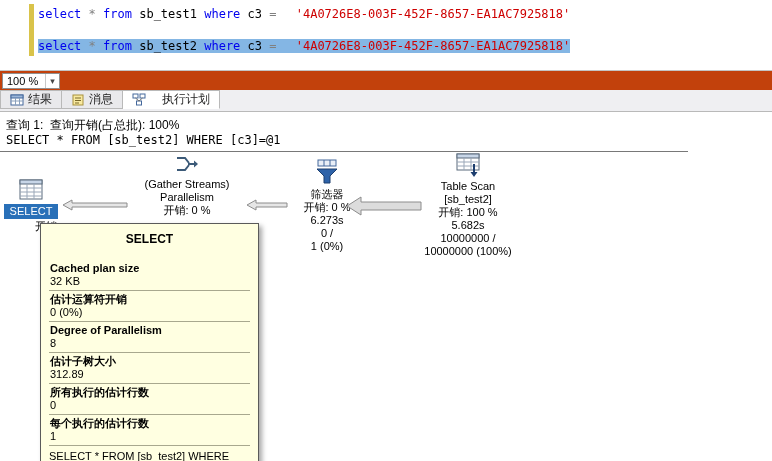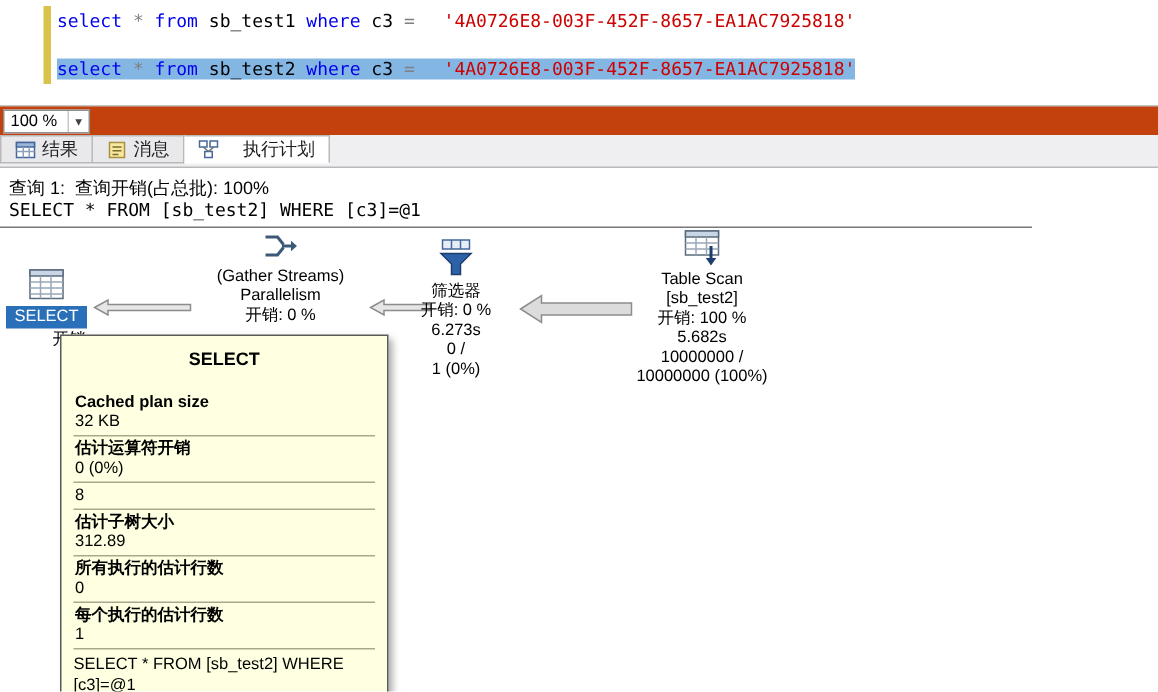--- a/index.html
+++ b/index.html
@@ -38,21 +38,21 @@
   .plan-statement{position:absolute;left:6px;top:21px;font-family:"DejaVu Sans Mono","Liberation Mono",monospace;font-size:12px;color:#000;}
   .plan-hr{position:absolute;left:0;top:39px;width:772px;border-top:1px solid #787878;}
 
   .node{position:absolute;text-align:center;font-size:11px;line-height:13px;color:#000;}
   .node svg{display:block;margin:0 auto;}
   .node-select{left:2px;top:66px;width:58px;}
   .sel-label{margin:2px auto 0;width:54px;background:#2970B8;color:#fff;padding:1px 0;}
   .node-select .node-line{text-align:right;padding-left:3px;margin-top:1px;}
   .node-par{left:128px;top:40px;width:118px;}
   .node-par svg{margin-bottom:2px;}
-  .node-filter{left:262px;top:46px;width:84px;}
+  .node-filter{left:285px;top:46px;width:84px;}
   .node-filter svg{margin-bottom:2px;}
   .node-scan{left:403px;top:40px;width:130px;}
   .node-scan svg{margin-bottom:2px;}
 
   .arrow{position:absolute;}
   .a1{left:62px;top:86px;}
   .a2{left:246px;top:86px;}
   .a3{left:346px;top:83px;}
 
   
@@ -194,20 +194,21 @@
       <div class="tt-title">SELECT</div>
       <div class="tt-row">
         <span class="tt-label">Cached plan size</span>
         <span class="tt-value">32 KB</span>
       </div>
       <div class="tt-row">
         <span class="tt-label">估计运算符开销</span>
         <span class="tt-value">0 (0%)</span>
       </div>
       <div class="tt-row">
+        <span class="tt-label">Degree of Parallelism</span>
         <span class="tt-value">8</span>
       </div>
       <div class="tt-row">
         <span class="tt-label">估计子树大小</span>
         <span class="tt-value">312.89</span>
       </div>
       <div class="tt-row">
         <span class="tt-label">所有执行的估计行数</span>
         <span class="tt-value">0</span>
       </div>

